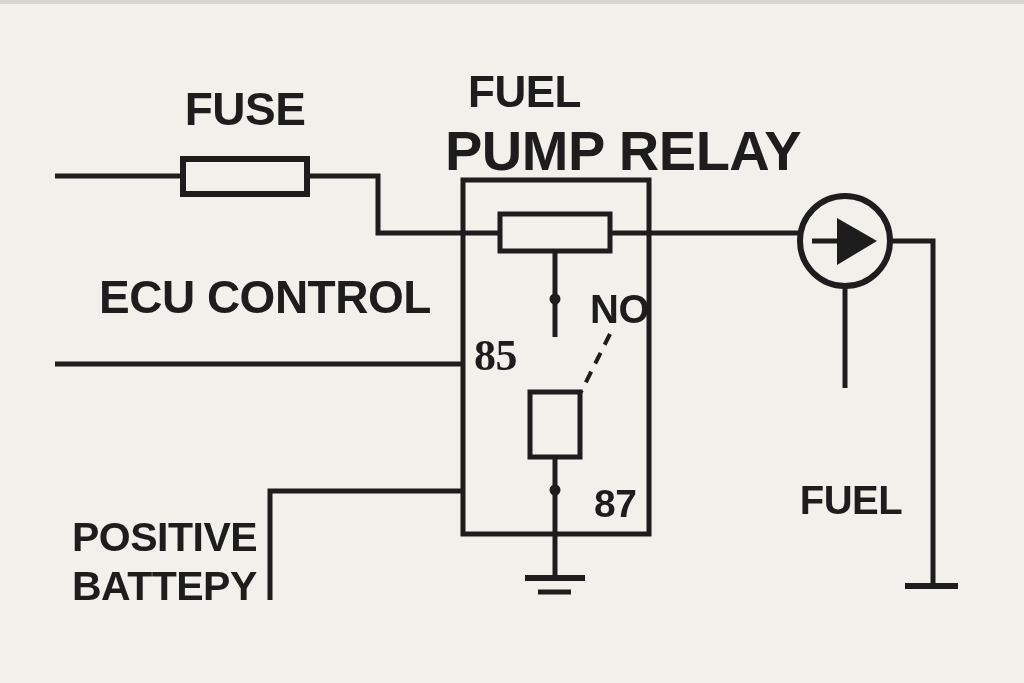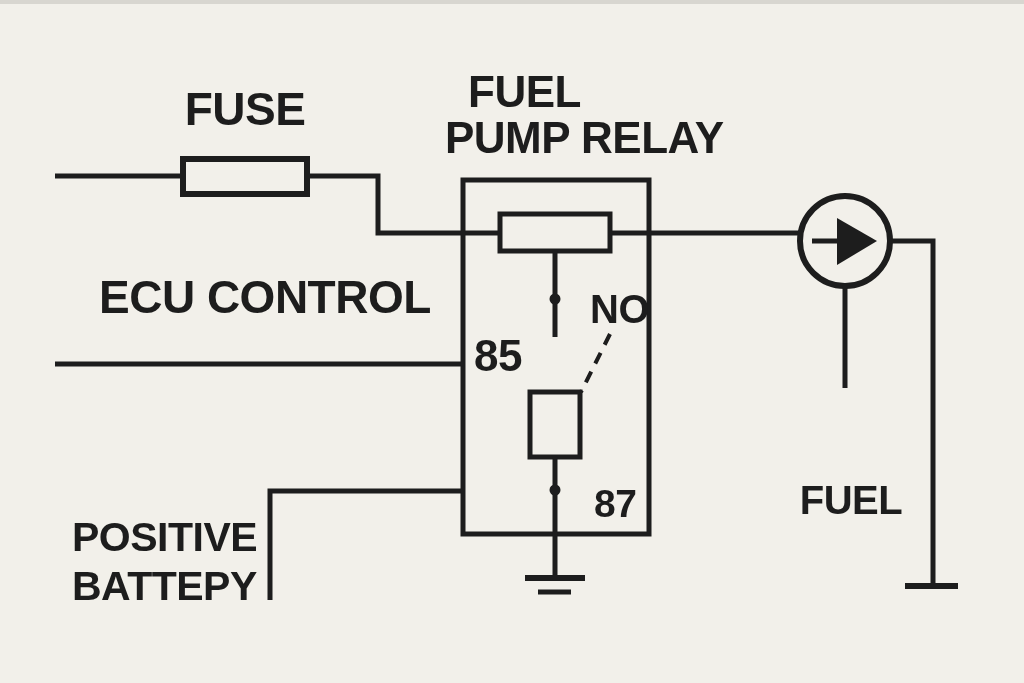--- a/index.html
+++ b/index.html
@@ -85,25 +85,25 @@
     <g>
       <path class="wire" d="M890 237 H933 V582"></path>
       <path class="wire-thick" d="M905 582 H958"></path>
     </g>
 
   </svg>
 
   <div class="lbl" style="left:183px;top:82px;width:124px;text-align:center;font-size:46px;">FUSE</div>
 
   <div class="lbl" style="left:468px;top:66px;font-size:44px;">FUEL</div>
-  <div class="lbl" style="left:445px;top:112px;font-size:44px;">PUMP RELAY</div>
+  <div class="lbl" style="left:445px;top:119px;font-size:56px;">PUMP RELAY</div>
 
   <div class="lbl" style="left:99px;top:270px;font-size:46px;">ECU CONTROL</div>
 
-  <div class="lbl" style="left:474px;top:330px;font-size:44px;">85</div>
+  <div class="lbl" style="left:474px;top:330px;font-size:44px;font-family:Liberation Serif, serif;">85</div>
 
   <div class="lbl" style="left:590px;top:285px;font-size:40px;">NO</div>
 
   <div class="lbl" style="left:594px;top:480px;font-size:39px;">87</div>
 
   <div class="lbl" style="left:72px;top:509px;font-size:41px;line-height:49px;">
     <span>POSITIVE</span>
     <span>BATTEPY</span>
   </div>
 

